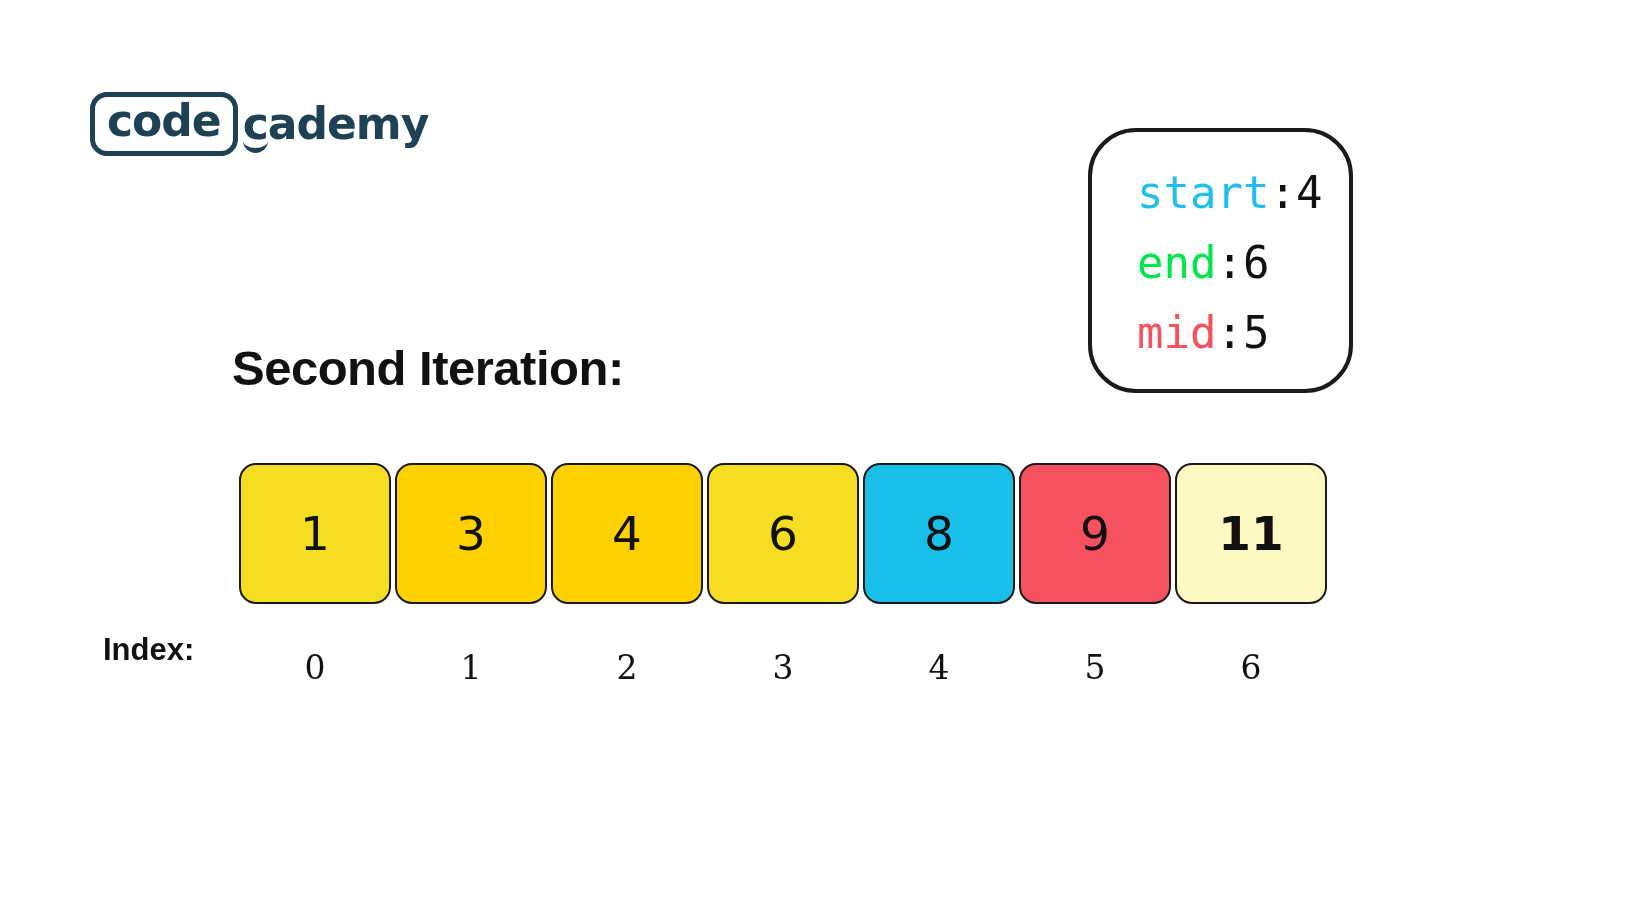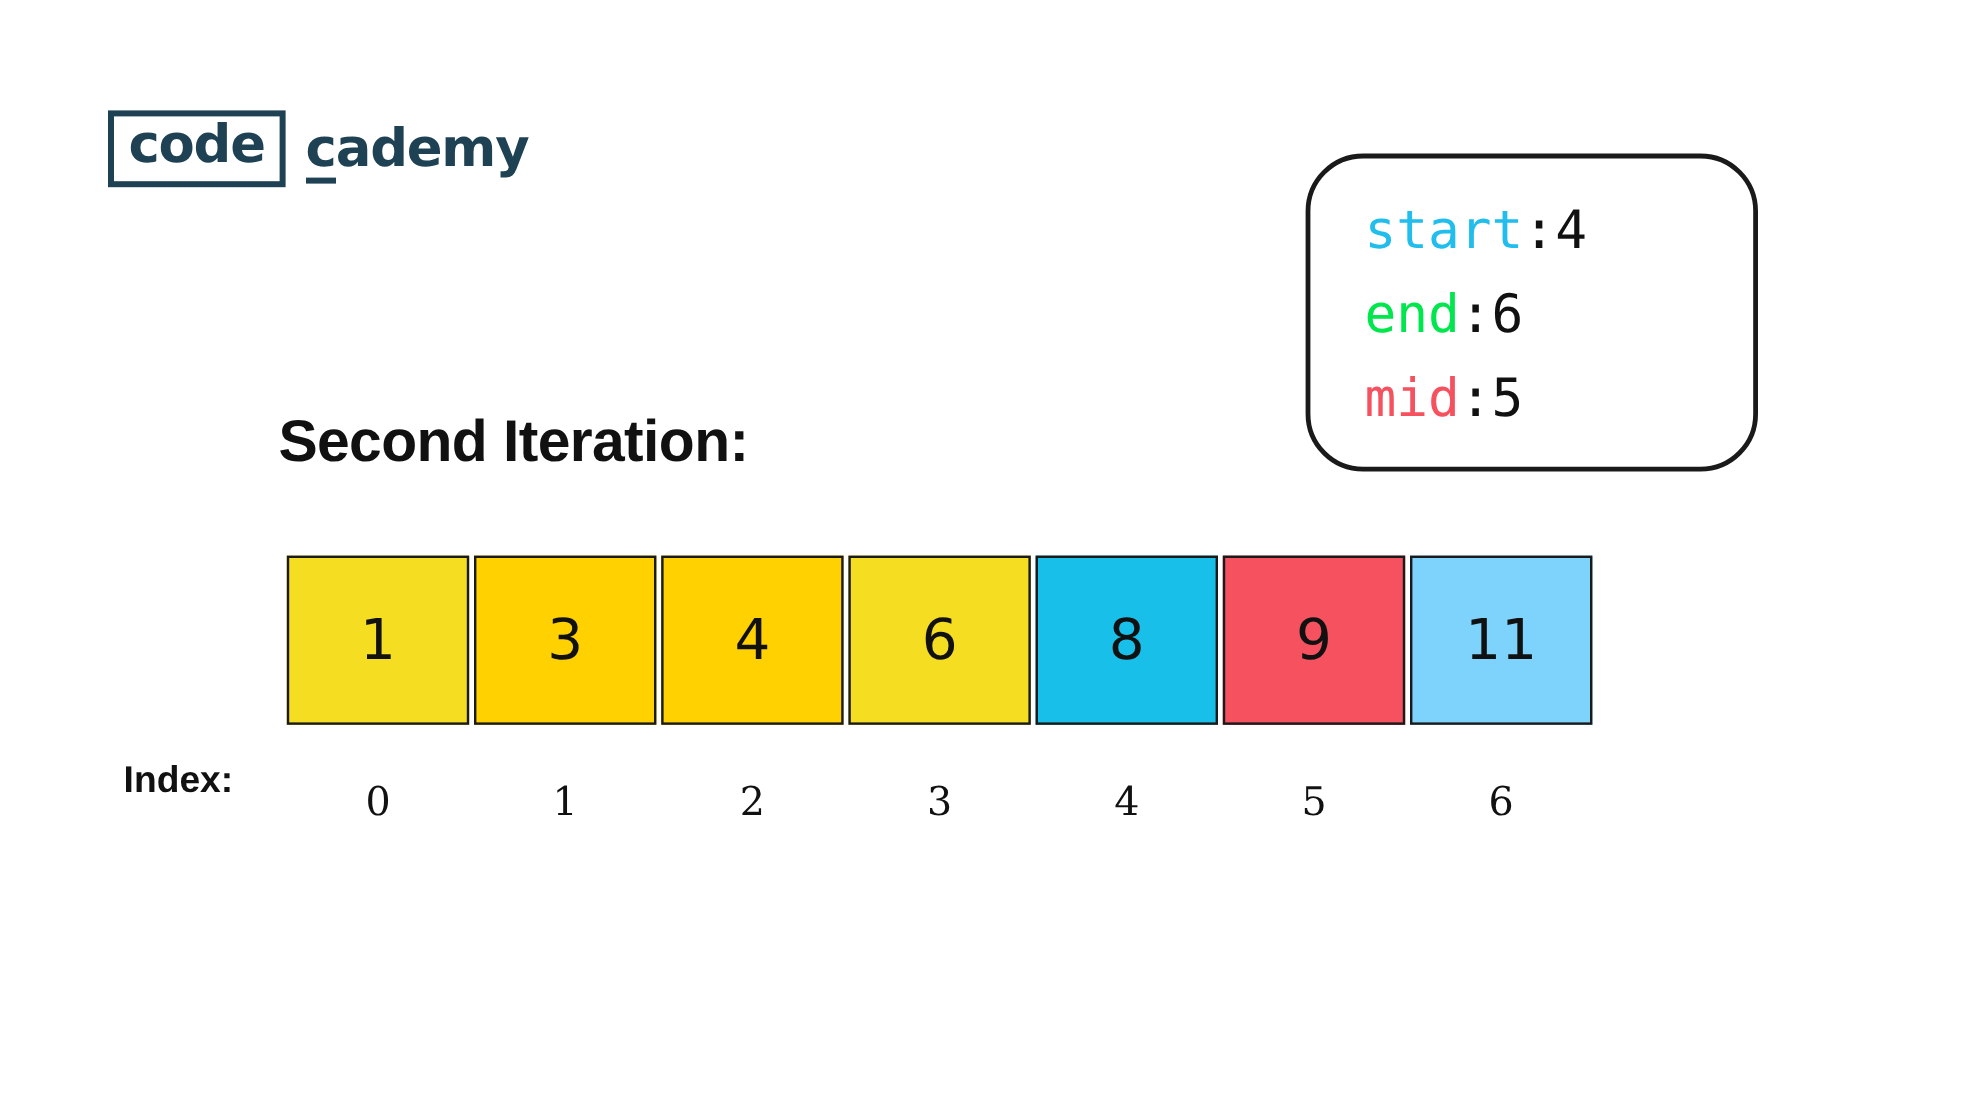--- a/index.html
+++ b/index.html
@@ -1,15 +1,15 @@
 <!DOCTYPE html>
 <html><head>
 <meta charset="utf-8">
 <style>
-  * { margin: 0; padding: 0; box-sizing: border-box; }
+  * { margin: 0; padding: 0; box-sizing: border-box; border-radius: 17px; }
   html, body { background: #ffffff; }
   .canvas {
     position: relative;
     width: 1640px;
     height: 924px;
     background: #ffffff;
     overflow: hidden;
     font-family: "Liberation Sans", sans-serif;
   }
 
@@ -27,38 +27,38 @@
     letter-spacing: -1px;
   }
   .logo-code {
     display: inline-block;
     border: 5px solid #1E4154;
     padding: 2px 12px 8px 12px;
     line-height: 1;
   }
   .logo-rest {
     display: inline-block;
-    margin-left: 17px;
+    margin-left: 5px;
     line-height: 1;
     padding-bottom: 8px;
     padding-top: 7px;
   }
   .logo-underlined {
     display: inline-block;
     border-bottom: 5px solid #1E4154;
     padding-bottom: 2px;
     margin-bottom: -7px;
   }
 
   
   .pointer-box {
     position: absolute;
     left: 1088px;
     top: 128px;
-    width: 377px;
+    width: 265px;
     height: 265px;
     border: 4px solid #1a1a1a;
     border-radius: 48px;
     background: #ffffff;
     padding: 26px 0 0 45px;
   }
   .pointer-line {
     font-family: "DejaVu Sans Mono", monospace;
     font-size: 44px;
     line-height: 70px;
@@ -147,21 +147,21 @@
 
   <div class="heading">Second Iteration:</div>
 
   <div class="array-row">
     <div class="array-cell" style="background: rgb(245, 222, 33);">1</div>
     <div class="array-cell" style="background: rgb(255, 209, 0);">3</div>
     <div class="array-cell" style="background: rgb(255, 209, 0);">4</div>
     <div class="array-cell" style="background: rgb(245, 222, 33);">6</div>
     <div class="array-cell" style="background: rgb(24, 191, 232);">8</div>
     <div class="array-cell" style="background: rgb(245, 81, 95);">9</div>
-    <div class="array-cell" style="background: #7dd3fc;">11</div>
+    <div class="array-cell" style="background: #fef9c3; font-weight: bold;">11</div>
   </div>
 
   <div class="index-label">Index:</div>
   <div class="index-row">
     <div class="index-num">0</div>
     <div class="index-num">1</div>
     <div class="index-num">2</div>
     <div class="index-num">3</div>
     <div class="index-num">4</div>
     <div class="index-num">5</div>

